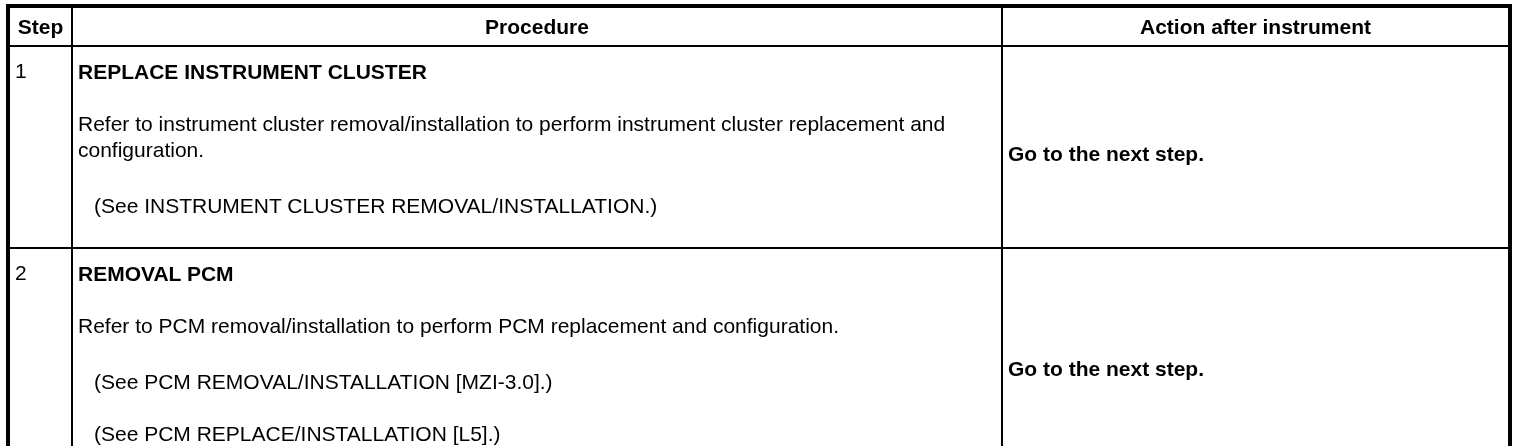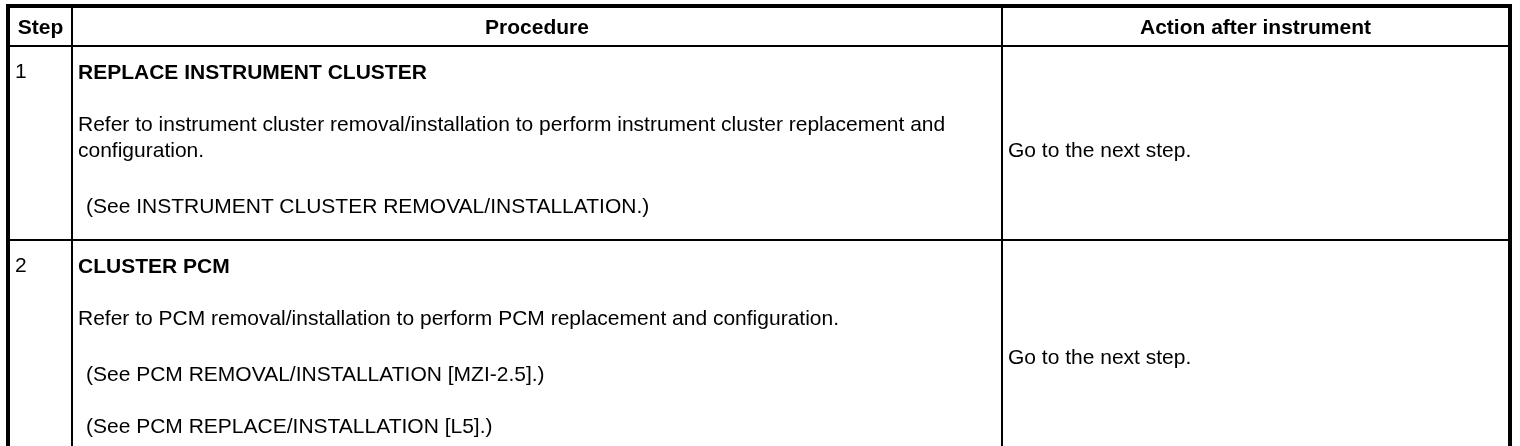--- a/index.html
+++ b/index.html
@@ -48,34 +48,35 @@
     text-align: left;
     padding: 11px 2px 0 5px;
   }
   td.proc-cell {
     vertical-align: top;
     padding: 12px 20px 12px 5px;
   }
   td.action-cell {
     vertical-align: middle;
     padding: 16px 6px 2px 5px;
+    font-weight: bold;
   }
   tr.row-1 td { height: 184px; }
   tr.row-2 td { height: 205px; }
 
   .proc-title {
     margin: 0 0 26px 0;
     font-weight: bold;
   }
   .proc-body {
     margin: 0 0 30px 0;
     max-width: 905px;
   }
   .proc-ref {
-    margin: 8px;
+    margin: 16px;
   }
   .proc-ref + .proc-ref {
     margin-top: 26px;
   }
 </style>
 </head>
 <body>
 
 <div class="page">
   <table class="steps">
@@ -97,22 +98,22 @@
         <td class="proc-cell">
           <p class="proc-title">REPLACE INSTRUMENT CLUSTER</p>
           <p class="proc-body">Refer to instrument cluster removal/installation to perform instrument cluster replacement and configuration.</p>
           <p class="proc-ref">(See INSTRUMENT CLUSTER REMOVAL/INSTALLATION.)</p>
         </td>
         <td class="action-cell">Go to the next step.</td>
       </tr>
       <tr class="row-2">
         <td class="step-cell">2</td>
         <td class="proc-cell">
-          <p class="proc-title">CLUSTER PCM</p>
+          <p class="proc-title">REMOVAL PCM</p>
           <p class="proc-body">Refer to PCM removal/installation to perform PCM replacement and configuration.</p>
-          <p class="proc-ref">(See PCM REMOVAL/INSTALLATION [MZI-2.5].)</p>
+          <p class="proc-ref">(See PCM REMOVAL/INSTALLATION [MZI-3.0].)</p>
           <p class="proc-ref">(See PCM REPLACE/INSTALLATION [L5].)</p>
         </td>
         <td class="action-cell">Go to the next step.</td>
       </tr>
     </tbody>
   </table>
 </div>
 
 </body></html>

